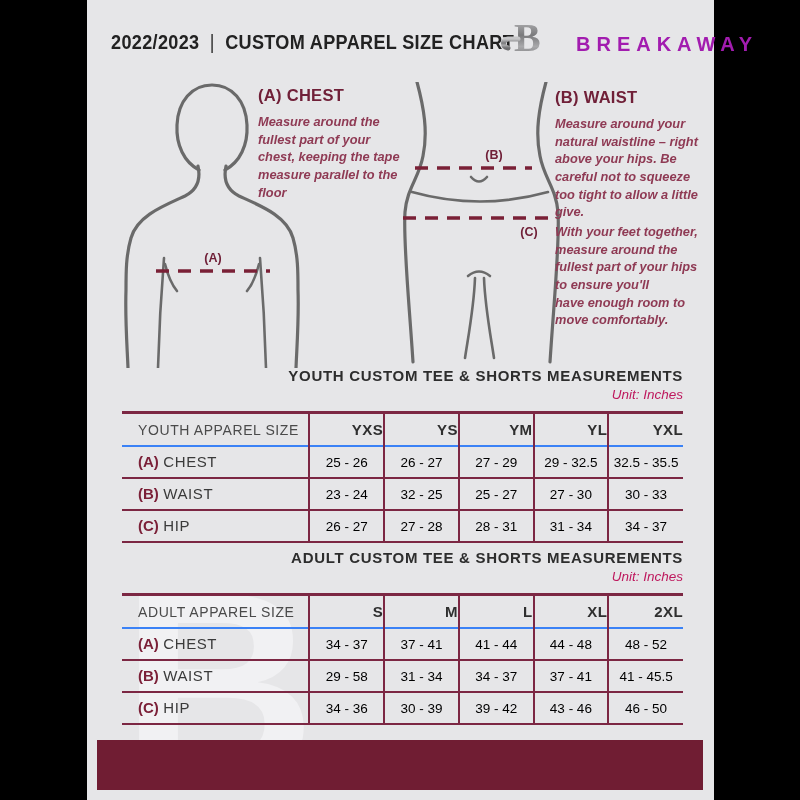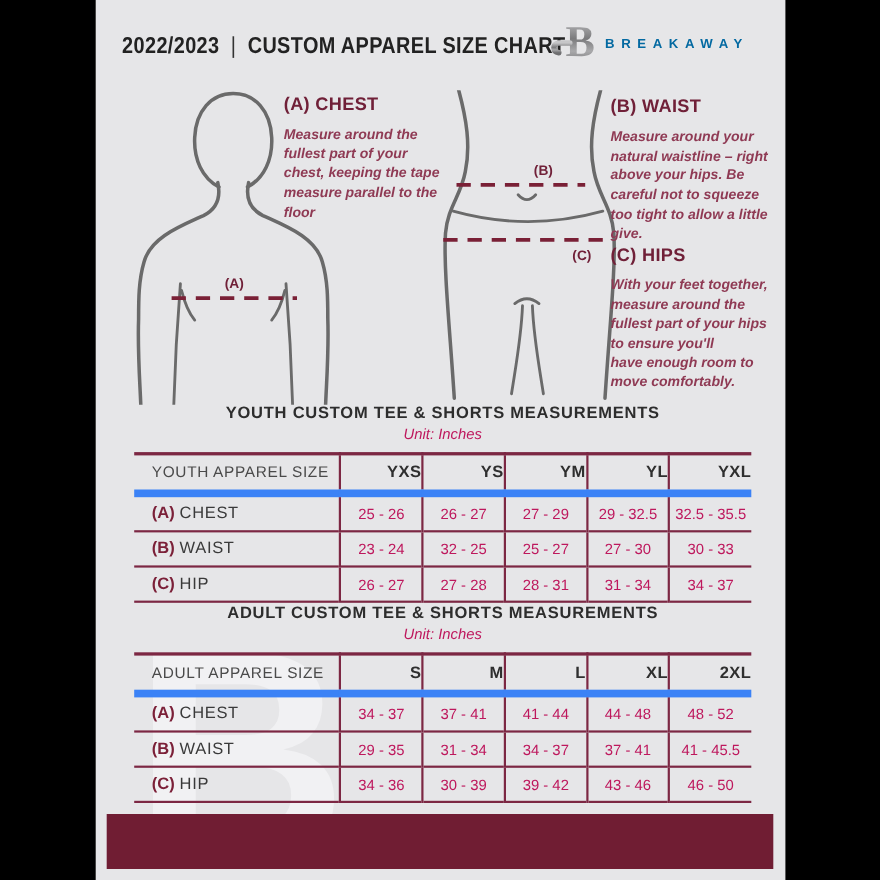--- a/index.html
+++ b/index.html
@@ -16,22 +16,22 @@
   
   .header { position:absolute; top:0; left:0; width:627px; height:72px; z-index:3; }
   .doc-title {
     position:absolute; left:24px; top:30px; white-space:nowrap;
     font-weight:700; font-size:21px; color:#222; letter-spacing:0.4px;
     transform:scaleX(0.86); transform-origin:left center;
   }
   .doc-title .sep { margin:0 12px; font-weight:400; color:#333; }
   .logo-svg { position:absolute; left:414px; top:14px; }
   .brand {
-    position:absolute; left:463px; top:33px;
-    font-weight:700; font-size:12px; letter-spacing:6px; color:#0369a1; white-space:nowrap;
+    position:absolute; left:489px; top:33px;
+    font-weight:700; font-size:20px; letter-spacing:6px; color:#a21caf; white-space:nowrap;
   }
 
   
   .diagram { position:absolute; top:80px; left:0; width:627px; height:292px; z-index:1; }
   .figure-left  { position:absolute; left:36px;  top:0px; }
   .figure-right { position:absolute; left:311px; top:2px; }
   .guide-heading {
     font-size:16.5px; font-weight:800; color:#702038; letter-spacing:0.3px;
     margin:0 0 8px 0;
   }
@@ -42,44 +42,44 @@
   .chest-text { position:absolute; left:171px; top:6px;  width:142px; }
   .waist-text { position:absolute; left:468px; top:8px;  width:152px; }
   .hips-text  { position:absolute; left:468px; top:143px; width:154px; }
 
   .body-stroke { fill:none; stroke:#6a6a6a; stroke-width:3.2; stroke-linecap:round; }
   .body-stroke-thin { fill:none; stroke:#6a6a6a; stroke-width:2.6; stroke-linecap:round; }
   .dash-line { fill:none; stroke:#7a2036; stroke-width:3.4; stroke-dasharray:13 9; }
   .marker-label { font-family:"Liberation Sans",sans-serif; font-size:12.5px; font-weight:800; fill:#702038; }
 
   
-  .section-head { position:absolute; left:35px; width:561px; text-align:center; z-index:1; }
+  .section-head { position:absolute; left:35px; width:561px; text-align:right; z-index:1; }
   .section-head.youth { top:367px; }
   .section-head.adult { top:549px; }
   .section-title { font-size:15px; font-weight:700; color:#2d2d2d; letter-spacing:0.7px; }
   .section-unit  { font-size:13.5px; font-style:italic; color:#be185d; margin-top:3px; }
 
   
   .size-table-wrap { position:absolute; left:35px; width:561px; z-index:1; }
   .size-table-wrap.youth { top:411px; }
   .size-table-wrap.adult { top:593px; }
   table.size-table { width:100%; border-collapse:collapse; table-layout:fixed; }
   table.size-table col.c-label { width:33.4%; }
-  table.size-table thead tr { border-top:3px solid #7c2743; border-bottom:7px solid #3b82f6;margin-top:20px; }
+  table.size-table thead tr { border-top:3px solid #7c2743; border-bottom:2px solid #3b82f6;margin-top:20px; }
   table.size-table tbody tr { border-bottom:2px solid #7c2743; }
   table.size-table th + th, table.size-table td + td { border-left:2px solid #7c2743; }
   table.size-table th, table.size-table td { padding:0; }
   table.size-table thead th { height:31px; }
   table.size-table tbody td { height:30px; }
   .cell-label { text-align:left; padding-left:16px !important; }
   .apparel-size-label { font-size:14px; font-weight:400; color:#4a4a4a; letter-spacing:0.6px; }
   .size-col { font-size:15px; font-weight:700; color:#2f2f2f; letter-spacing:0.4px; text-align:right; }
   .row-key { font-size:15px; font-weight:800; color:#7b2038; }
   .row-name { font-size:15px; font-weight:400; color:#3a3a3a; letter-spacing:0.6px; }
-  .val { font-size:13.5px; font-weight:500; color:#be185d; text-align:center; }
+  .val { font-size:13.5px; font-weight:500; color:#000000; text-align:center; }
 
   
   .watermark {
     position:absolute; left:34px; top:552px; z-index:0;
     font-size:270px; line-height:1; font-weight:700; color:#f1f1f3;
     user-select:none;
   }
   .footer-bar {
     position:absolute; left:10px; top:740px; width:606px; height:50px;
     background:#701d33; z-index:2;
@@ -141,21 +141,20 @@
       <path class="dash-line" d="M 5,136 H 150"></path>
       <text class="marker-label" x="131" y="154" text-anchor="middle">(C)</text>
     </svg>
 
     <div class="waist-text">
       <p class="guide-heading">(B) WAIST</p>
       <p class="guide-desc">Measure around your natural waistline – right above your hips. Be careful not to squeeze too tight to allow a little give.</p>
     </div>
 
     <div class="hips-text">
-      <p class="guide-heading">(C) HIPS</p>
       <p class="guide-desc">With your feet together, measure around the fullest part of your hips to ensure you'll
 have enough room to move comfortably.</p>
     </div>
   </div>
 
   <div class="section-head youth">
     <div class="section-title">YOUTH CUSTOM TEE &amp; SHORTS MEASUREMENTS</div>
     <div class="section-unit">Unit: Inches</div>
   </div>
 
@@ -237,21 +236,21 @@
         <tr>
           <td class="cell-label"><span class="row-key">(A)</span> <span class="row-name">CHEST</span></td>
           <td class="val">34 - 37</td>
           <td class="val">37 - 41</td>
           <td class="val">41 - 44</td>
           <td class="val">44 - 48</td>
           <td class="val">48 - 52</td>
         </tr>
         <tr>
           <td class="cell-label"><span class="row-key">(B)</span> <span class="row-name">WAIST</span></td>
-          <td class="val">29 - 35</td>
+          <td class="val">29 - 58</td>
           <td class="val">31 - 34</td>
           <td class="val">34 - 37</td>
           <td class="val">37 - 41</td>
           <td class="val">41 - 45.5</td>
         </tr>
         <tr>
           <td class="cell-label"><span class="row-key">(C)</span> <span class="row-name">HIP</span></td>
           <td class="val">34 - 36</td>
           <td class="val">30 - 39</td>
           <td class="val">39 - 42</td>

